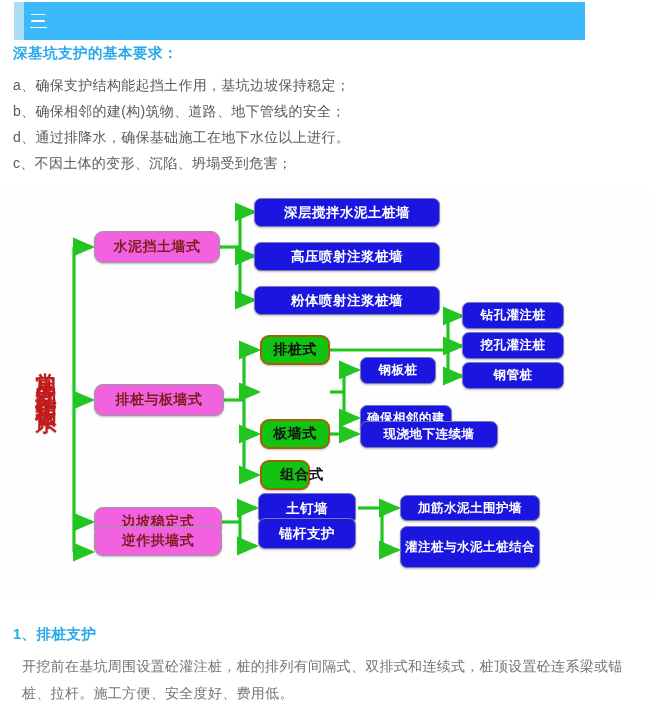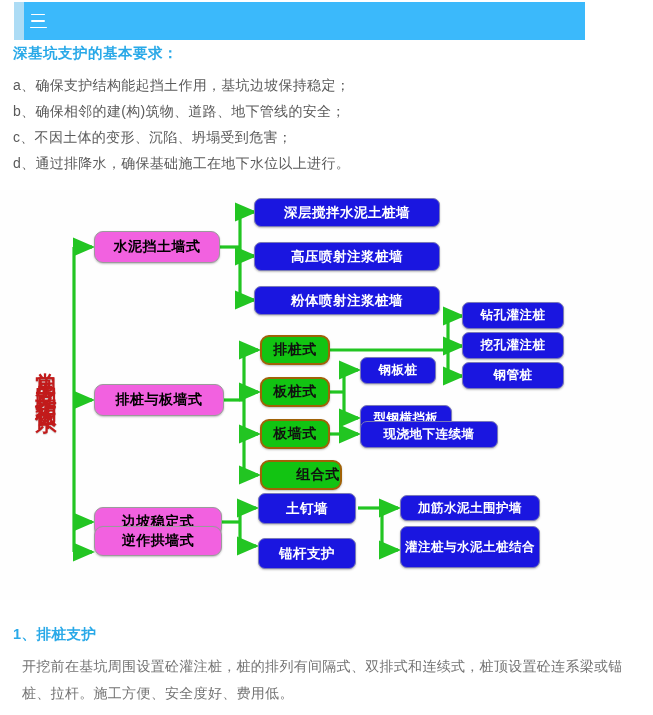--- a/index.html
+++ b/index.html
@@ -57,21 +57,21 @@
   .node{
     position:absolute;box-sizing:border-box;
     display:flex;align-items:center;justify-content:center;
     text-align:center;white-space:nowrap;
     font-weight:bold;letter-spacing:.5px;
   }
   
   .n-pink{
     background:#f261e0;
     border:1.5px solid #9b9b9b;border-radius:9px;
-    color:#000000;font-size:14px;
+    color:#7f1d1d;font-size:14px;
     box-shadow:0 1px 2px rgba(0,0,0,.25);
   }
   
   .n-green{
     background:#12c412;
     border:2px solid #a16207;border-radius:9px;
     color:#101010;font-size:14px;
     box-shadow:0 1px 2px rgba(0,0,0,.25);
   }
   
@@ -114,22 +114,22 @@
         <i></i>
         <i></i>
     </span>
   </div>
 </div>
 
 <div class="intro">
   <p class="intro-lead">深基坑支护的基本要求：</p>
   <p class="intro-line">a、确保支护结构能起挡土作用，基坑边坡保持稳定；</p>
   <p class="intro-line">b、确保相邻的建(构)筑物、道路、地下管线的安全；</p>
+  <p class="intro-line">d、通过排降水，确保基础施工在地下水位以上进行。</p>
   <p class="intro-line">c、不因土体的变形、沉陷、坍塌受到危害；</p>
-  <p class="intro-line">d、通过排降水，确保基础施工在地下水位以上进行。</p>
 </div>
 
 <div class="diagram">
 
   <svg class="diag-svg" width="653" height="410">
     <defs>
       <marker id="ah" markerWidth="7" markerHeight="7" refX="6" refY="3" orient="auto">
         <path d="M0,0 L7,3 L0,6 z" fill="#22c522"></path>
       </marker>
     </defs>
@@ -189,35 +189,34 @@
   <div class="node n-pink" style="left:94px;top:41px;width:126px;height:32px;">水泥挡土墙式</div>
   <div class="node n-pink" style="left:94px;top:194px;width:130px;height:32px;">排桩与板墙式</div>
   <div class="node n-pink" style="left:94px;top:317px;width:128px;height:30px;">边坡稳定式</div>
   <div class="node n-pink" style="left:94px;top:336px;width:128px;height:30px;">逆作拱墙式</div>
 
   <div class="node n-blue" style="left:254px;top:8px;width:186px;height:29px;">深层搅拌水泥土桩墙</div>
   <div class="node n-blue" style="left:254px;top:52px;width:186px;height:29px;">高压喷射注浆桩墙</div>
   <div class="node n-blue" style="left:254px;top:96px;width:186px;height:29px;">粉体喷射注浆桩墙</div>
 
   <div class="node n-green" style="left:260px;top:145px;width:70px;height:30px;">排桩式</div>
-  <div class="node n-green" style="left:260px;top:187px;width:70px;height:30px;">板桩式</div>
   <div class="node n-green" style="left:260px;top:229px;width:70px;height:30px;">板墙式</div>
-  <div class="node n-green" style="left:260px;top:270px;width:82px;height:30px;padding-left:34px;">组合式</div>
+  <div class="node n-green" style="left:260px;top:270px;width:50px;height:30px;padding-left:34px;">组合式</div>
 
   <div class="node n-blue small" style="left:462px;top:112px;width:102px;height:27px;">钻孔灌注桩</div>
   <div class="node n-blue small" style="left:462px;top:142px;width:102px;height:27px;">挖孔灌注桩</div>
   <div class="node n-blue small" style="left:462px;top:172px;width:102px;height:27px;">钢管桩</div>
 
   <div class="node n-blue small" style="left:360px;top:167px;width:76px;height:27px;">钢板桩</div>
-  <div class="node n-blue small" style="left:360px;top:215px;width:92px;height:27px;">型钢横挡板</div>
+  <div class="node n-blue small" style="left:360px;top:215px;width:92px;height:27px;">确保相邻的建</div>
 
   <div class="node n-blue small" style="left:360px;top:231px;width:138px;height:27px;">现浇地下连续墙</div>
 
   <div class="node n-blue" style="left:258px;top:303px;width:98px;height:31px;">土钉墙</div>
-  <div class="node n-blue" style="left:258px;top:348px;width:98px;height:31px;">锚杆支护</div>
+  <div class="node n-blue" style="left:258px;top:328px;width:98px;height:31px;">锚杆支护</div>
 
   <div class="node n-blue small" style="left:400px;top:305px;width:140px;height:26px;">加筋水泥土围护墙</div>
   <div class="node n-blue two-line" style="left:400px;top:336px;width:140px;height:42px;">
     <span>灌注桩与</span>
     <span>水泥土桩结合</span>
   </div>
 
 </div>
 
 <div class="footer">

